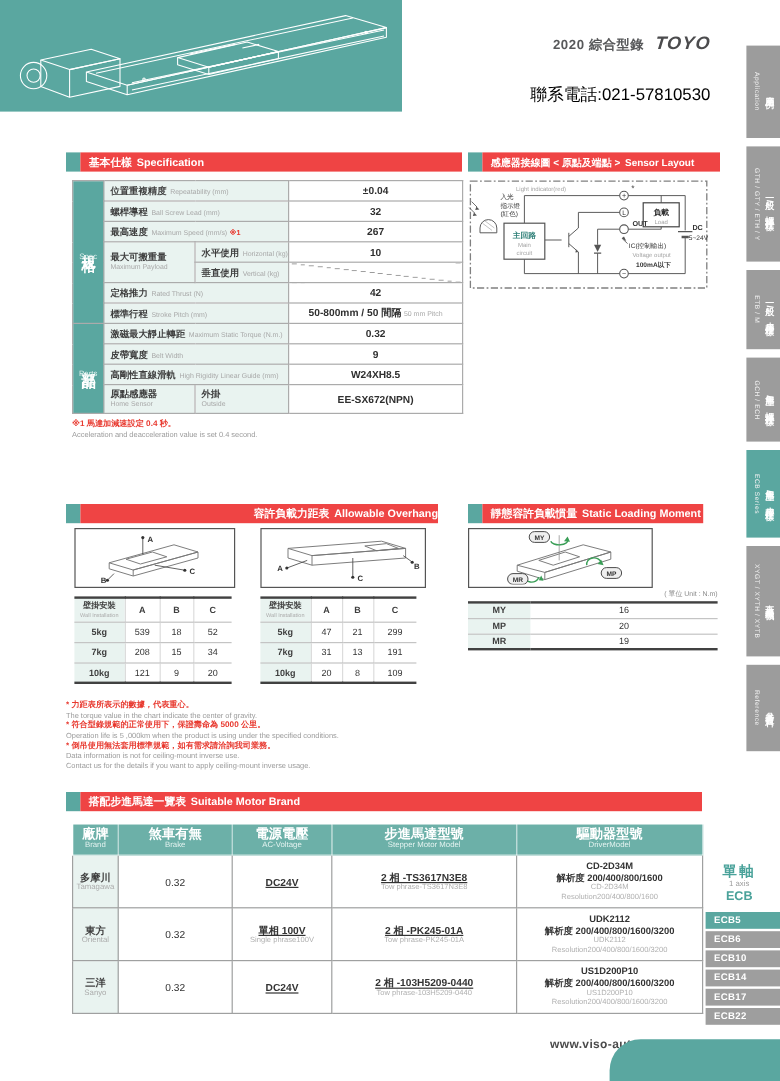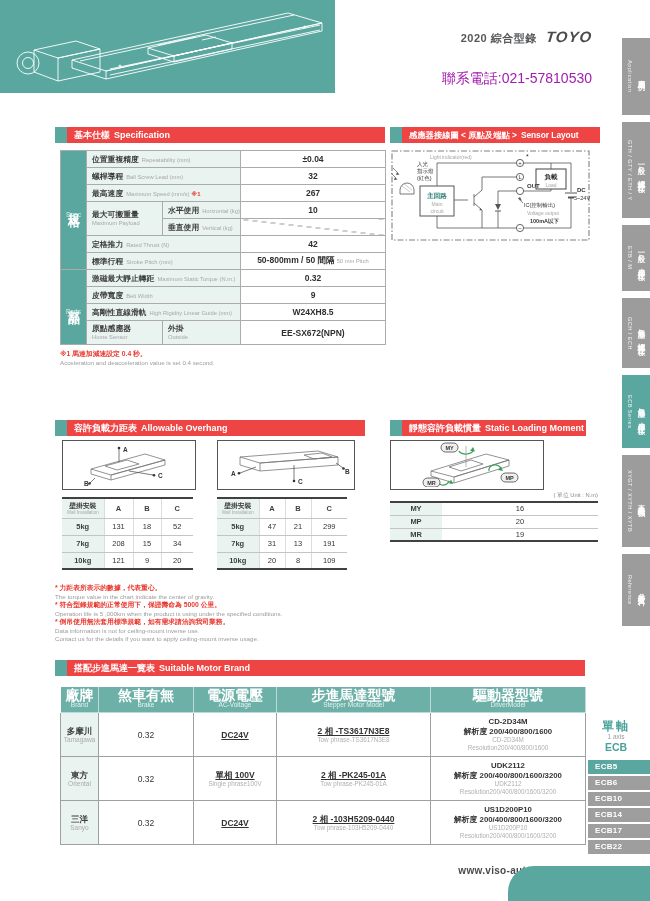--- a/index.html
+++ b/index.html
@@ -4,21 +4,21 @@
 <style>
   html,body{margin:0;padding:0;background:#fff;}
   #page{position:relative;width:650px;height:901px;background:#fff;overflow:hidden;
         font-family:"Liberation Sans","DejaVu Sans",sans-serif;-webkit-font-smoothing:antialiased;}
   
   .hero{position:absolute;left:0;top:0;width:335px;height:93px;background:#5AA7A0;}
   
   .cat-line{position:absolute;left:300px;top:28px;width:292px;display:flex;justify-content:flex-end;align-items:baseline;gap:9px;}
   .cat-txt{font-size:11px;font-weight:bold;color:#57585A;letter-spacing:0.5px;}
   .logo{font-size:15px;font-weight:900;font-style:italic;color:#4B4B4D;letter-spacing:1px;transform:skewX(-6deg);}
-  .phone{position:absolute;left:300px;top:70px;width:292px;text-align:right;font-size:14px;color:#a21caf;}
+  .phone{position:absolute;left:300px;top:70px;width:292px;text-align:right;font-size:14px;color:#000000;}
   
   .vtab{position:absolute;left:622px;width:28px;background:#9C9C9C;color:#fff;
         writing-mode:vertical-rl;text-orientation:mixed;text-align:center;box-sizing:border-box;padding:4px 2px;}
   .vtab .zh{font-size:7.5px;font-weight:bold;letter-spacing:1.5px;line-height:13px;}
   .vtab .en{font-size:5.5px;letter-spacing:0.5px;color:#F2F2F2;line-height:11px;}
   .vtab.active{background:#5AA7A0;}
   
   .sec{position:absolute;height:16px;display:flex;}
   .sec .acc{width:12px;background:#5AA7A0;}
   .sec .bar{flex:1;background:#ef4444;color:#fff;font-size:9px;font-weight:bold;line-height:16px;padding-left:7px;white-space:nowrap;}
@@ -58,21 +58,21 @@
   .oh-v{font-size:7.5px;color:#333;}
   .mo-table{position:absolute;left:390px;top:501px;width:208px;border-collapse:collapse;border-top:2px solid #414141;border-bottom:2px solid #414141;table-layout:fixed;background:#fff;}
   .mo-table td{border-bottom:1px solid #C4C4C4;text-align:center;padding:0;vertical-align:middle;}
   .mo-table tr{height:13px;}
   .mo-lab{background:#E9F3F0;font-size:7.5px;font-weight:bold;color:#3E3E3E;}
   .mo-val{font-size:7.5px;color:#333;}
   
   .mt{position:absolute;left:60px;top:686px;border-collapse:collapse;table-layout:fixed;border:1.5px solid #555;background:#fff;}
   .mt th{background:#6CB0A8;border:1px solid rgba(255,255,255,0.55);padding:0;}
   .mt td{border:1px solid #9FA0A0;padding:0;text-align:center;vertical-align:middle;margin-top:32px;}
-  .mt .hz{font-size:14px;font-weight:bold;color:#fff;line-height:11px;}
+  .mt .hz{font-size:11px;font-weight:bold;color:#fff;line-height:11px;}
   .mt .he{font-size:6.5px;color:#E4F3F0;line-height:8px;font-weight:normal;}
   .mt td.brand{background:#E9F3F0;}
   .bz{font-size:8.5px;font-weight:bold;color:#3E3E3E;line-height:10px;}
   .be{font-size:6.5px;color:#ABABAB;line-height:8px;}
   .m0{font-size:8.5px;color:#333;}
   .m1{font-size:8.5px;color:#333;font-weight:600;line-height:10px;text-decoration:underline;}
   .m2{font-size:6.3px;color:#B0B0B0;line-height:8px;}
   .d1{font-size:7.8px;color:#333;font-weight:600;line-height:9.5px;}
   
   .axis-box{position:absolute;left:586px;top:720px;width:60px;text-align:center;}
@@ -303,21 +303,21 @@
     <text x="47" y="64.5" font-size="5" fill="#A6A6A6" text-anchor="middle">circuit</text>
     <text x="161" y="31" font-size="6.5" fill="#333" text-anchor="middle" font-weight="bold">負載</text>
     <text x="161" y="38.5" font-size="5" fill="#A6A6A6" text-anchor="middle">Load</text>
     <text x="134" y="58.5" font-size="5.5" fill="#333">IC(控制輸出)</text>
     <text x="137" y="66.5" font-size="5" fill="#A6A6A6">Voltage output</text>
     <text x="140" y="74.5" font-size="5.5" font-weight="bold" fill="#333">100mA以下</text>
     <text x="187" y="44" font-size="6" fill="#333" font-weight="bold">DC</text>
     <text x="184" y="52" font-size="5.5" fill="#333">5~24V</text>
   </svg>
 
-  <div class="sec" style="left:55px;top:420px;width:310px;">
+  <div class="sec" style="left:55px;top:420px;width:310px;text-align:right;">
     <div class="acc"></div>
     <div class="bar"><span>容許負載力距表</span><span class="en">Allowable Overhang</span></div>
   </div>
 
   <div class="dbox" style="left:62px;top:440px;width:132px;height:48px;">
     <svg width="130" height="46" viewBox="0 0 130 46">
       <g stroke="#777" stroke-width="0.8" fill="none" stroke-linejoin="round">
         <path d="M28,28 L82,13 L102,19 L48,34 Z"></path>
           <path d="M48,34 L102,19 L102,24 L48,39 Z"></path>
           <path d="M28,28 L28,33 L48,39"></path>
@@ -374,21 +374,21 @@
       <td class="oh-lab">
             <div class="hz">壁掛安裝</div>
             <div class="he">Wall Installation</div>
           </td>
       <td class="oh-col">A</td>
       <td class="oh-col">B</td>
       <td class="oh-col">C</td>
     </tr>
     <tr class="drow">
       <td class="oh-load">5kg</td>
-      <td class="oh-v">131</td>
+      <td class="oh-v">539</td>
       <td class="oh-v">18</td>
       <td class="oh-v">52</td>
     </tr>
     <tr class="drow">
       <td class="oh-load">7kg</td>
       <td class="oh-v">208</td>
       <td class="oh-v">15</td>
       <td class="oh-v">34</td>
     </tr>
     <tr class="drow">

